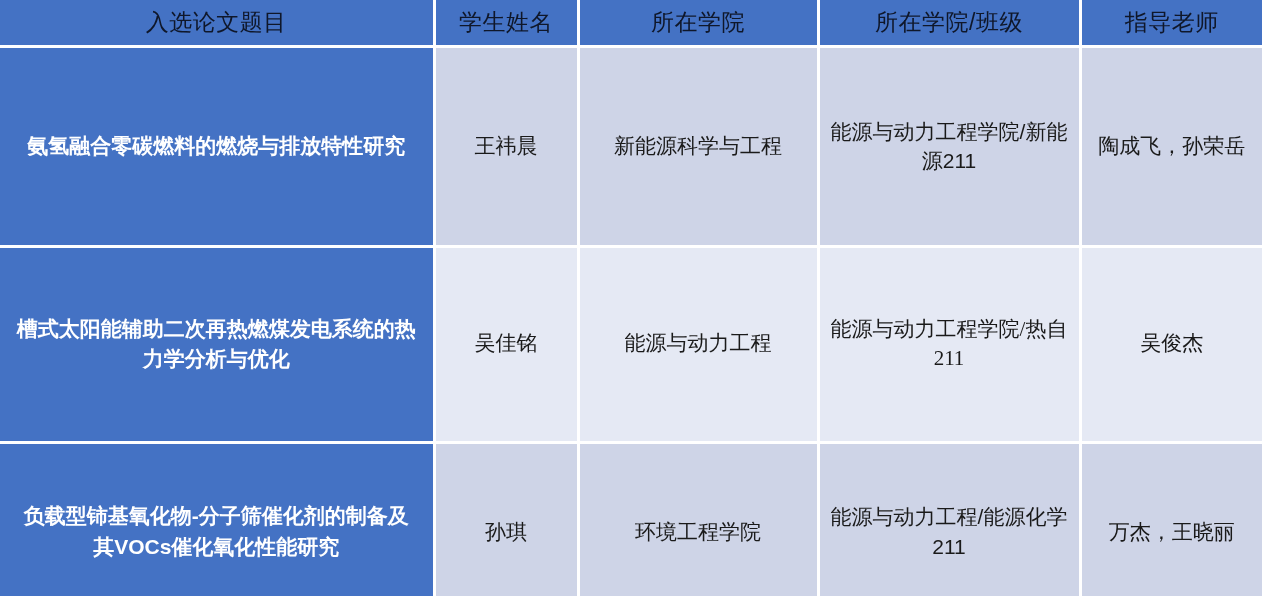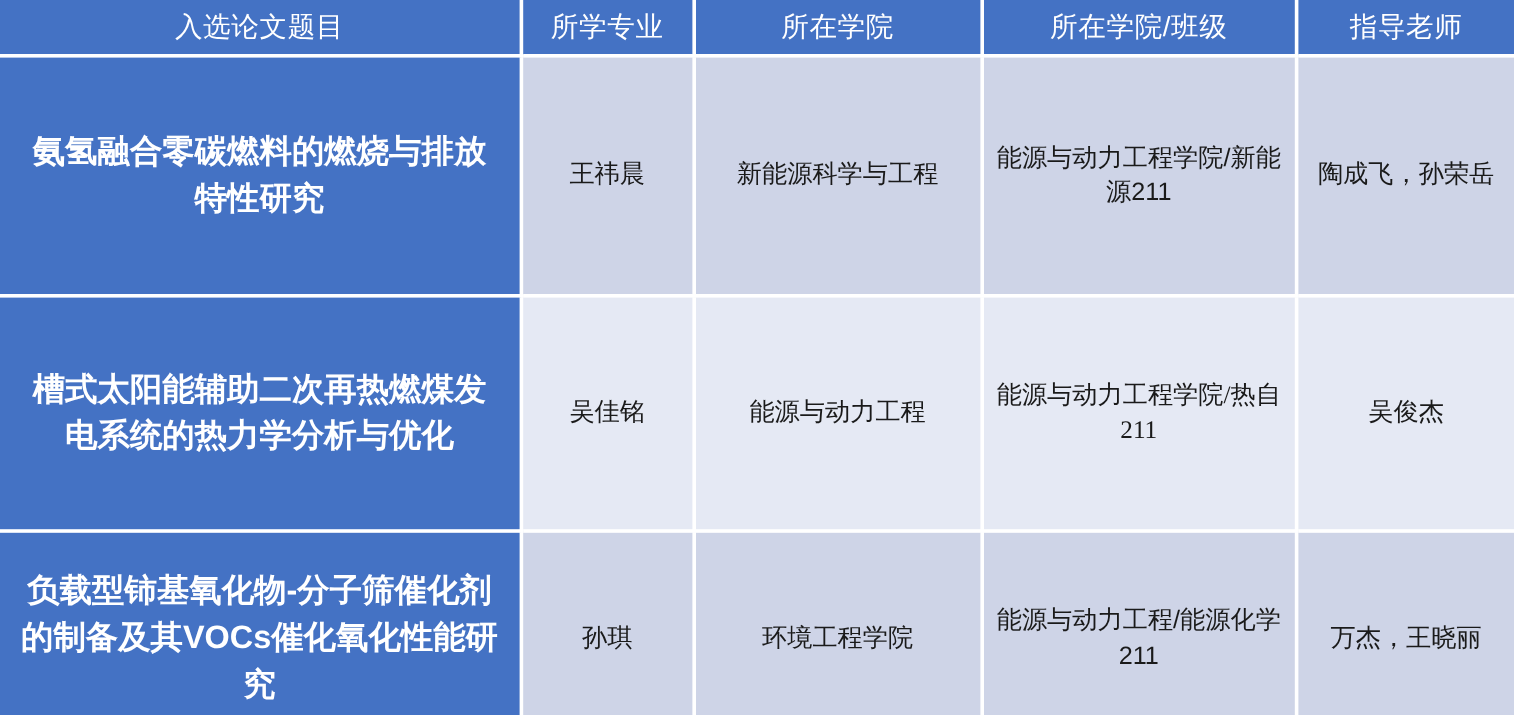--- a/index.html
+++ b/index.html
@@ -31,40 +31,40 @@
   col.c1 { width: 434px; }
   col.c2 { width: 144px; }
   col.c3 { width: 240px; }
   col.c4 { width: 262px; }
   col.c5 { width: 182px; }
 
   thead tr { height: 46px; }
 
   th.head-cell {
     background: #4472c4;
-    color: #ffffff;
+    color: #0f172a;
     font-size: 23px;
     font-weight: normal;
     text-align: center;
     vertical-align: middle;
     border-right: 3px solid #ffffff;
     border-bottom: 3px solid #ffffff;
     padding: 0 4px;
     letter-spacing: 0.5px;
   }
   th.head-cell.last { border-right: none; margin-top: 24px; }
 
   tbody tr.row-a { height: 200px; }
   tbody tr.row-b { height: 196px; font-family: Liberation Serif, serif; }
   tbody tr.row-c { height: 178px; padding-left: 20px; }
 
   td.title-cell {
     background: #4472c4;
     color: #ffffff;
-    font-size: 27px;
+    font-size: 21px;
     font-weight: bold;
     text-align: center;
     vertical-align: middle;
     padding: 0 14px;
     line-height: 1.45;
     border-right: 3px solid #ffffff;
     border-bottom: 3px solid #ffffff;
   }
 
   td.data-cell {
@@ -92,21 +92,21 @@
     <colgroup>
       <col class="c1">
         <col class="c2">
         <col class="c3">
         <col class="c4">
         <col class="c5">
     </colgroup>
     <thead>
       <tr>
         <th class="head-cell">入选论文题目</th>
-        <th class="head-cell">所学专业</th>
+        <th class="head-cell">学生姓名</th>
         <th class="head-cell">所在学院</th>
         <th class="head-cell">所在学院/班级</th>
         <th class="head-cell last">指导老师</th>
       </tr>
     </thead>
     <tbody>
       <tr class="row-a shade-dark">
         <td class="title-cell">氨氢融合零碳燃料的燃烧与排放特性研究</td>
         <td class="data-cell">王祎晨</td>
         <td class="data-cell">新能源科学与工程</td>

